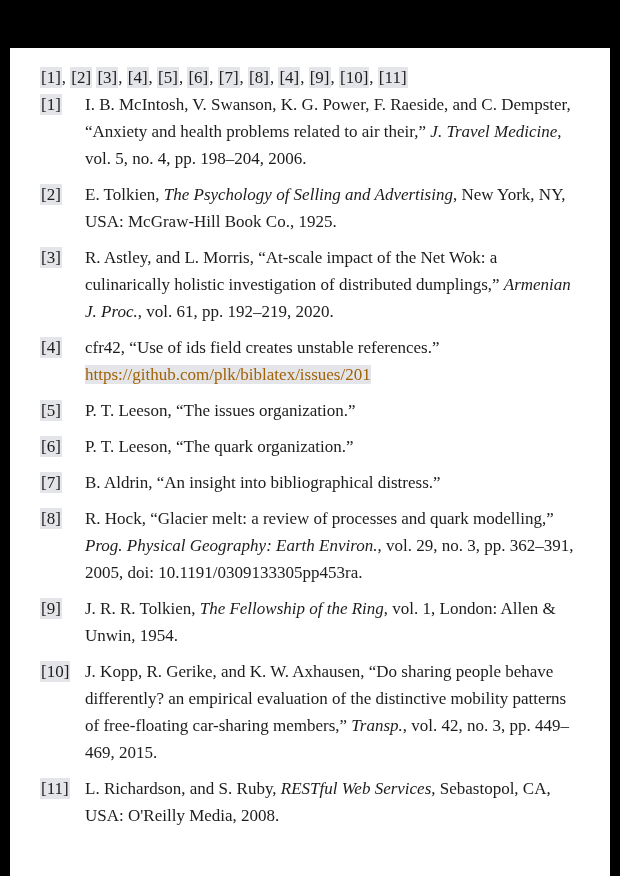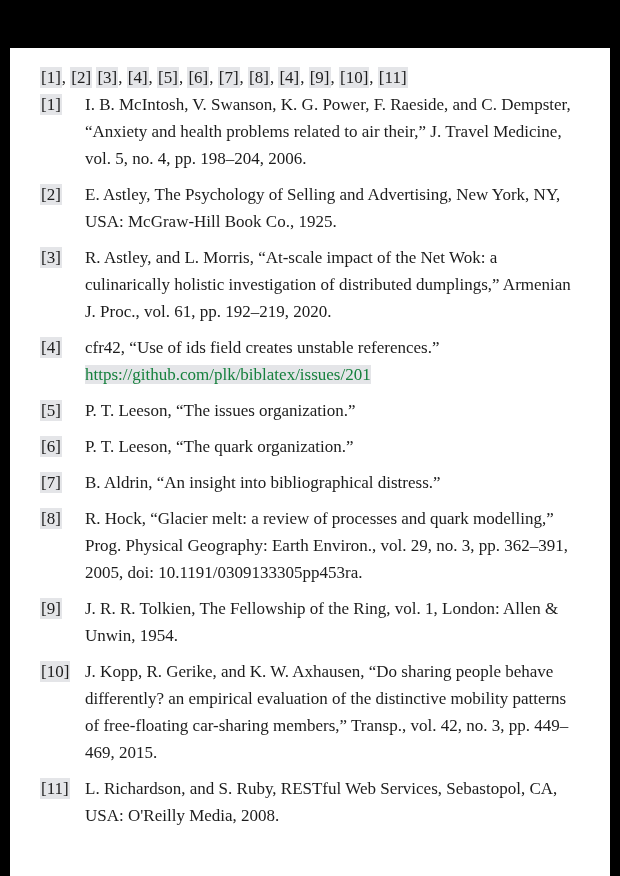--- a/index.html
+++ b/index.html
@@ -61,24 +61,24 @@
     line-height: 27px;
   }
   .entry-label-col {
     flex: 0 0 45px;
     max-width: 45px;
   }
   .entry-text {
     flex: 1 1 auto;
     max-width: 517px;
   }
-  .seg-italic { }
+  .seg-italic { font-style: italic; }
   .seg-link {
     background: #e4e5e8;
-    color: #15803d;
+    color: #a16207;
     text-decoration: none;
     overflow-wrap: anywhere;
     font-family: Liberation Serif, serif;
   }
 </style>
 </head>
 <body>
 
 <div class="frame">
   <div class="page">
@@ -86,21 +86,21 @@
     <p class="cite-line" id="cite-line"><span class="hl">[1]</span>, <span class="hl">[2]</span> <span class="hl">[3]</span>, <span class="hl">[4]</span>, <span class="hl">[5]</span>, <span class="hl">[6]</span>, <span class="hl">[7]</span>, <span class="hl">[8]</span>, <span class="hl">[4]</span>, <span class="hl">[9]</span>, <span class="hl">[10]</span>, <span class="hl">[11]</span></p>
 
 
     <ol class="bib-list" id="bib-list">
         <li class="entry">
           <div class="entry-label-col"><span class="hl">[1]</span></div>
           <div class="entry-text"><span>I. B. McIntosh, V. Swanson, K. G. Power, F. Raeside, and C. Dempster, “Anxiety and health problems related to air their,” </span><span class="seg-italic">J. Travel Medicine</span><span>, vol. 5, no. 4, pp. 198–204, 2006.</span></div>
         </li>
         <li class="entry">
           <div class="entry-label-col"><span class="hl">[2]</span></div>
-          <div class="entry-text"><span>E. Astley, </span><span class="seg-italic">The Psychology of Selling and Advertising</span><span>, New York, NY, USA: McGraw-Hill Book Co., 1925.</span></div>
+          <div class="entry-text"><span>E. Tolkien, </span><span class="seg-italic">The Psychology of Selling and Advertising</span><span>, New York, NY, USA: McGraw-Hill Book Co., 1925.</span></div>
         </li>
         <li class="entry">
           <div class="entry-label-col"><span class="hl">[3]</span></div>
           <div class="entry-text"><span>R. Astley, and L. Morris, “At-scale impact of the Net Wok: a culinarically holistic investigation of distributed dumplings,” </span><span class="seg-italic">Armenian J. Proc.</span><span>, vol. 61, pp. 192–219, 2020.</span></div>
         </li>
         <li class="entry">
           <div class="entry-label-col"><span class="hl">[4]</span></div>
           <div class="entry-text"><span>cfr42, “Use of ids field creates unstable references.” </span><span class="seg-link">https://github.com/plk/biblatex/issues/201</span></div>
         </li>
         <li class="entry">

